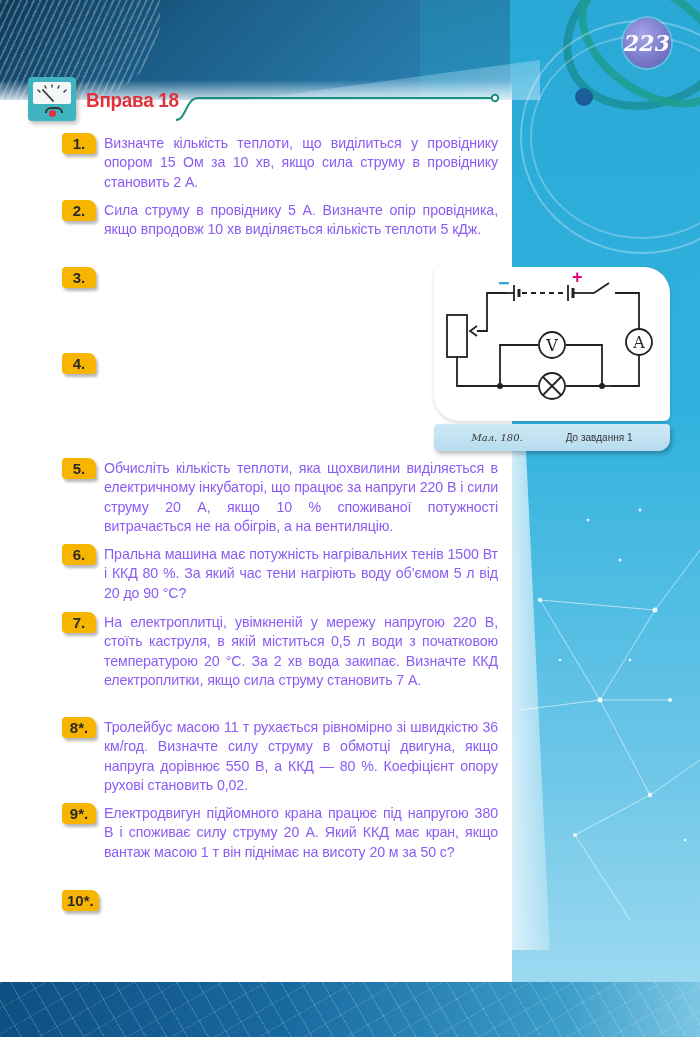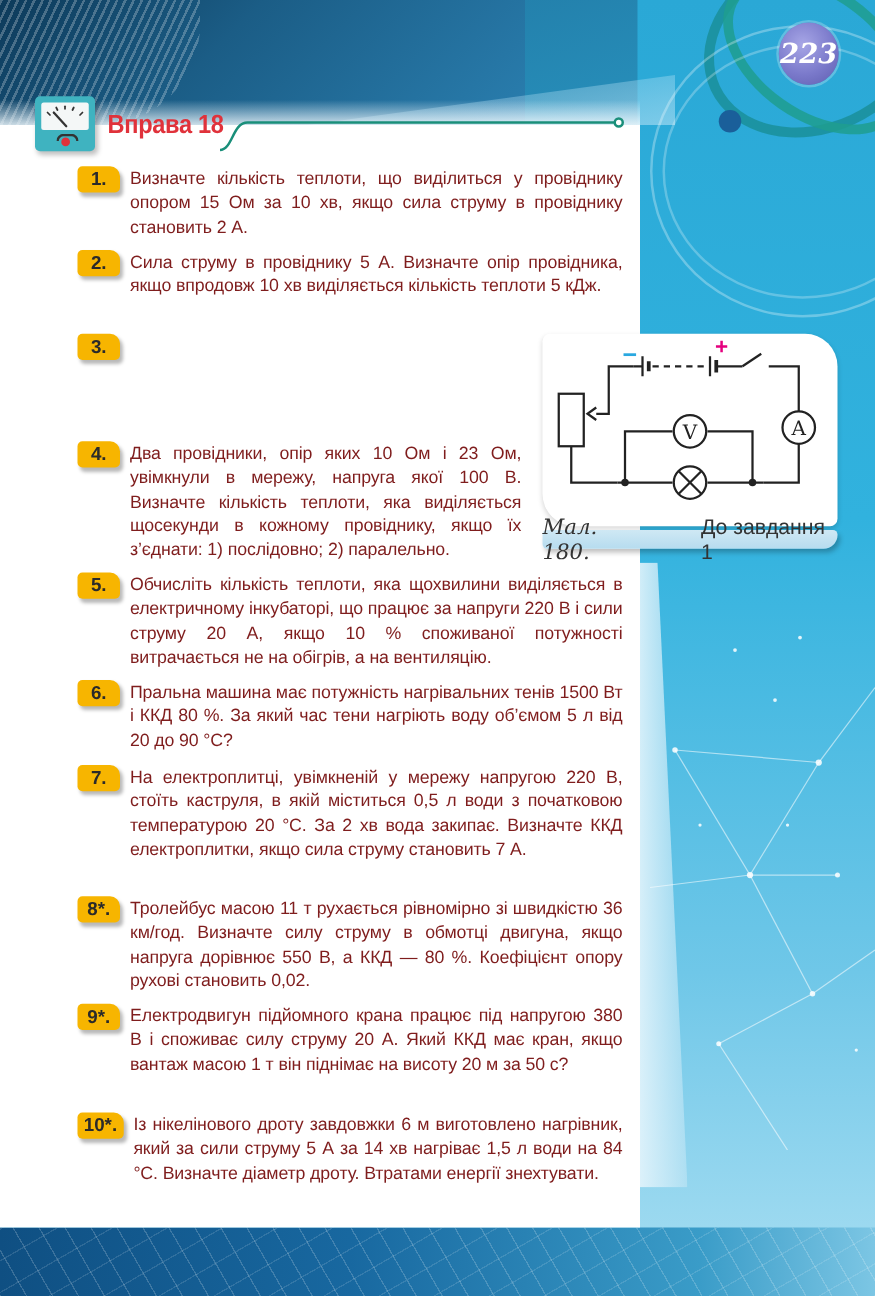--- a/index.html
+++ b/index.html
@@ -87,37 +87,37 @@
     display: flex; align-items: flex-start;
   }
   .badge {
     flex: 0 0 auto; min-width: 24px; height: 21px; margin-top: -1px;
     padding: 0 5px; background: #f7b500; border-radius: 4px 8px 4px 4px;
     color: #2a2a2a; font-weight: bold; font-size: 15px; line-height: 21px;
     box-shadow: 2px 3px 3px rgba(0,0,0,0.28);
     text-align: center;
   }
   .ex-text {
-    margin-left: 8px; flex: 1; font-size: 14.2px; line-height: 19.3px; color: #7f1d1d;
+    margin-left: 8px; flex: 1; font-size: 14.2px; line-height: 19.3px; color: #8b5cf6;
     text-align: justify; letter-spacing: -0.1px;
   }
   .narrow { width: 355px; }
 
   
   .fig {
     position: absolute; left: 434px; top: 267px; width: 236px; height: 154px;
     background: #fff; border-radius: 6px 26px 6px 26px;
     box-shadow: 0 2px 4px rgba(0,0,0,0.15);
   }
   .fig svg { position: absolute; left: 0; top: 0; }
   .fig-caption {
-    position: absolute; left: 434px; top: 424px; width: 236px; height: 15px;
+    position: absolute; left: 434px; top: 424px; width: 236px; height: 27px;
     background: linear-gradient(180deg, #cfe8f4, #b6dcef); border-radius: 4px 4px 12px 4px;
     box-shadow: 2px 3px 4px rgba(0,0,0,0.25);
-    display: flex; align-items: center; justify-content: center; font-size: 17px; color: #333; gap: 39px;
+    display: flex; align-items: center; justify-content: center; font-size: 10px; color: #333; gap: 39px;
   }
   .fig-caption .italic { font-family: "DejaVu Serif", serif; font-style: italic; margin-right: 4px; }
 </style>
 </head>
 <body>
 
 <div class="bg-right-panel"></div>
 <div class="bg-top-left"></div>
 <div class="bg-top-stairs"></div>
 <div class="bg-beam"></div>
@@ -196,21 +196,20 @@
   <span class="badge">2.</span>
   <span class="ex-text">Сила струму в провіднику 5 А. Визначте опір провідника, якщо впродовж 10 хв виділяється кількість теплоти 5 кДж.</span>
 </div>
 
 <div class="ex narrow" style="top:268px;">
   <span class="badge">3.</span>
 </div>
 
 <div class="ex narrow" style="top:354px;">
   <span class="badge">4.</span>
-  <span class="ex-text">Два провідники, опір яких 10 Ом і 23 Ом, увімкнули в мережу, напруга якої 100 В. Визначте кількість теплоти, яка виділяється щосекунди в кожному провіднику, якщо їх з’єднати: 1) послідовно; 2) паралельно.</span>
 </div>
 
 <div class="ex" style="top:459px;">
   <span class="badge">5.</span>
   <span class="ex-text">Обчисліть кількість теплоти, яка щохвилини виділяється в електричному інкубаторі, що працює за напруги 220 В і сили струму 20 А, якщо 10 % споживаної потужності витрачається не на обігрів, а на вентиляцію.</span>
 </div>
 
 <div class="ex" style="top:545px;">
   <span class="badge">6.</span>
   <span class="ex-text">Пральна машина має потужність нагрівальних тенів 1500 Вт і ККД 80 %. За який час тени нагріють воду об’ємом 5 л від 20 до 90 °С?</span>
@@ -226,21 +225,20 @@
   <span class="ex-text">Тролейбус масою 11 т рухається рівномірно зі швидкістю 36 км/год. Визначте силу струму в обмотці двигуна, якщо напруга дорівнює 550 В, а ККД — 80 %. Коефіцієнт опору рухові становить 0,02.</span>
 </div>
 
 <div class="ex" style="top:804px;">
   <span class="badge">9*.</span>
   <span class="ex-text">Електродвигун підйомного крана працює під напругою 380 В і споживає силу струму 20 А. Який ККД має кран, якщо вантаж масою 1 т він піднімає на висоту 20 м за 50 с?</span>
 </div>
 
 <div class="ex" style="top:891px;">
   <span class="badge">10*.</span>
-  <span class="ex-text">Із нікелінового дроту завдовжки 6 м виготовлено нагрівник, який за сили струму 5 А за 14 хв нагріває 1,5 л води на 84 °С. Визначте діаметр дроту. Втратами енергії знехтувати.</span>
 </div>
 
 <div class="fig">
   <svg width="236" height="154" viewBox="0 0 236 154">
     <g stroke="#222" stroke-width="1.8" fill="none">
 
       <polyline points="73,26 53,26 53,64 43,64"></polyline>
 
       <line x1="73" y1="26" x2="80" y2="26"></line>
       <line x1="80" y1="18" x2="80" y2="34"></line>

